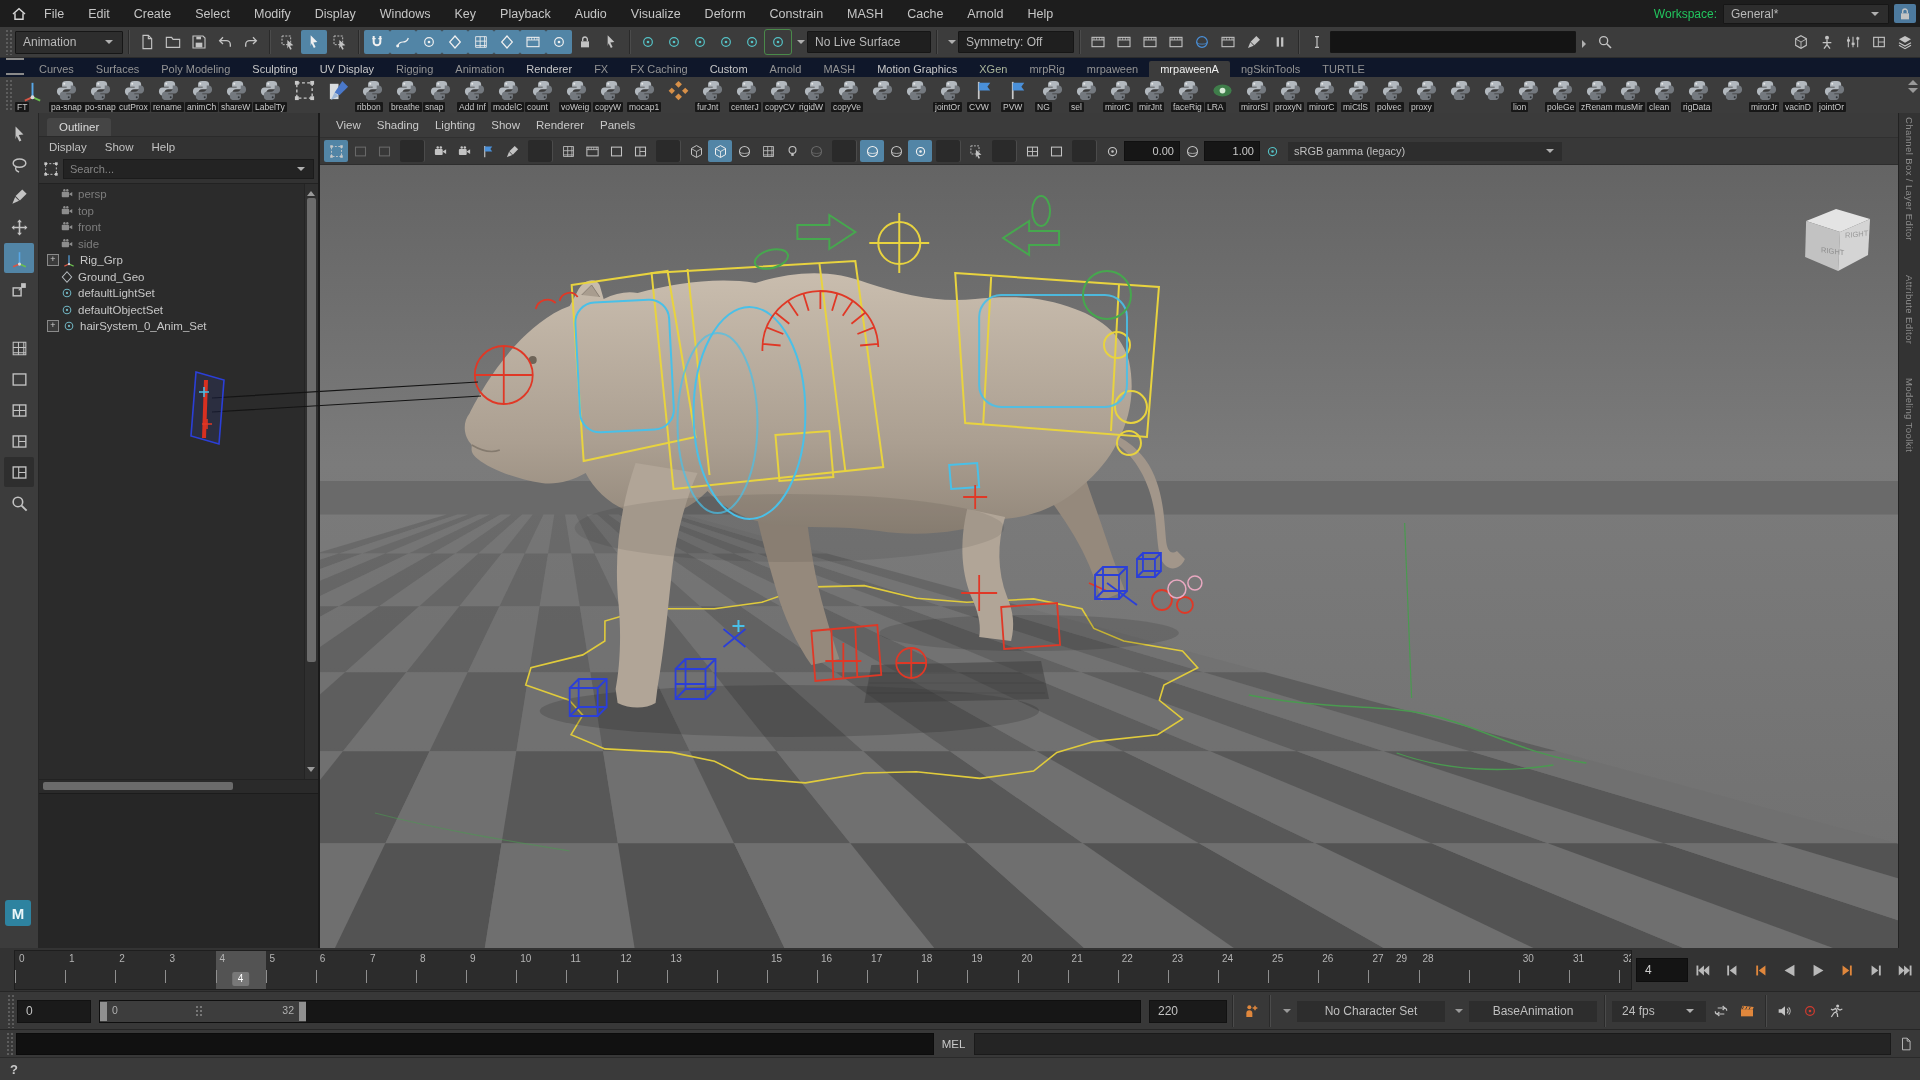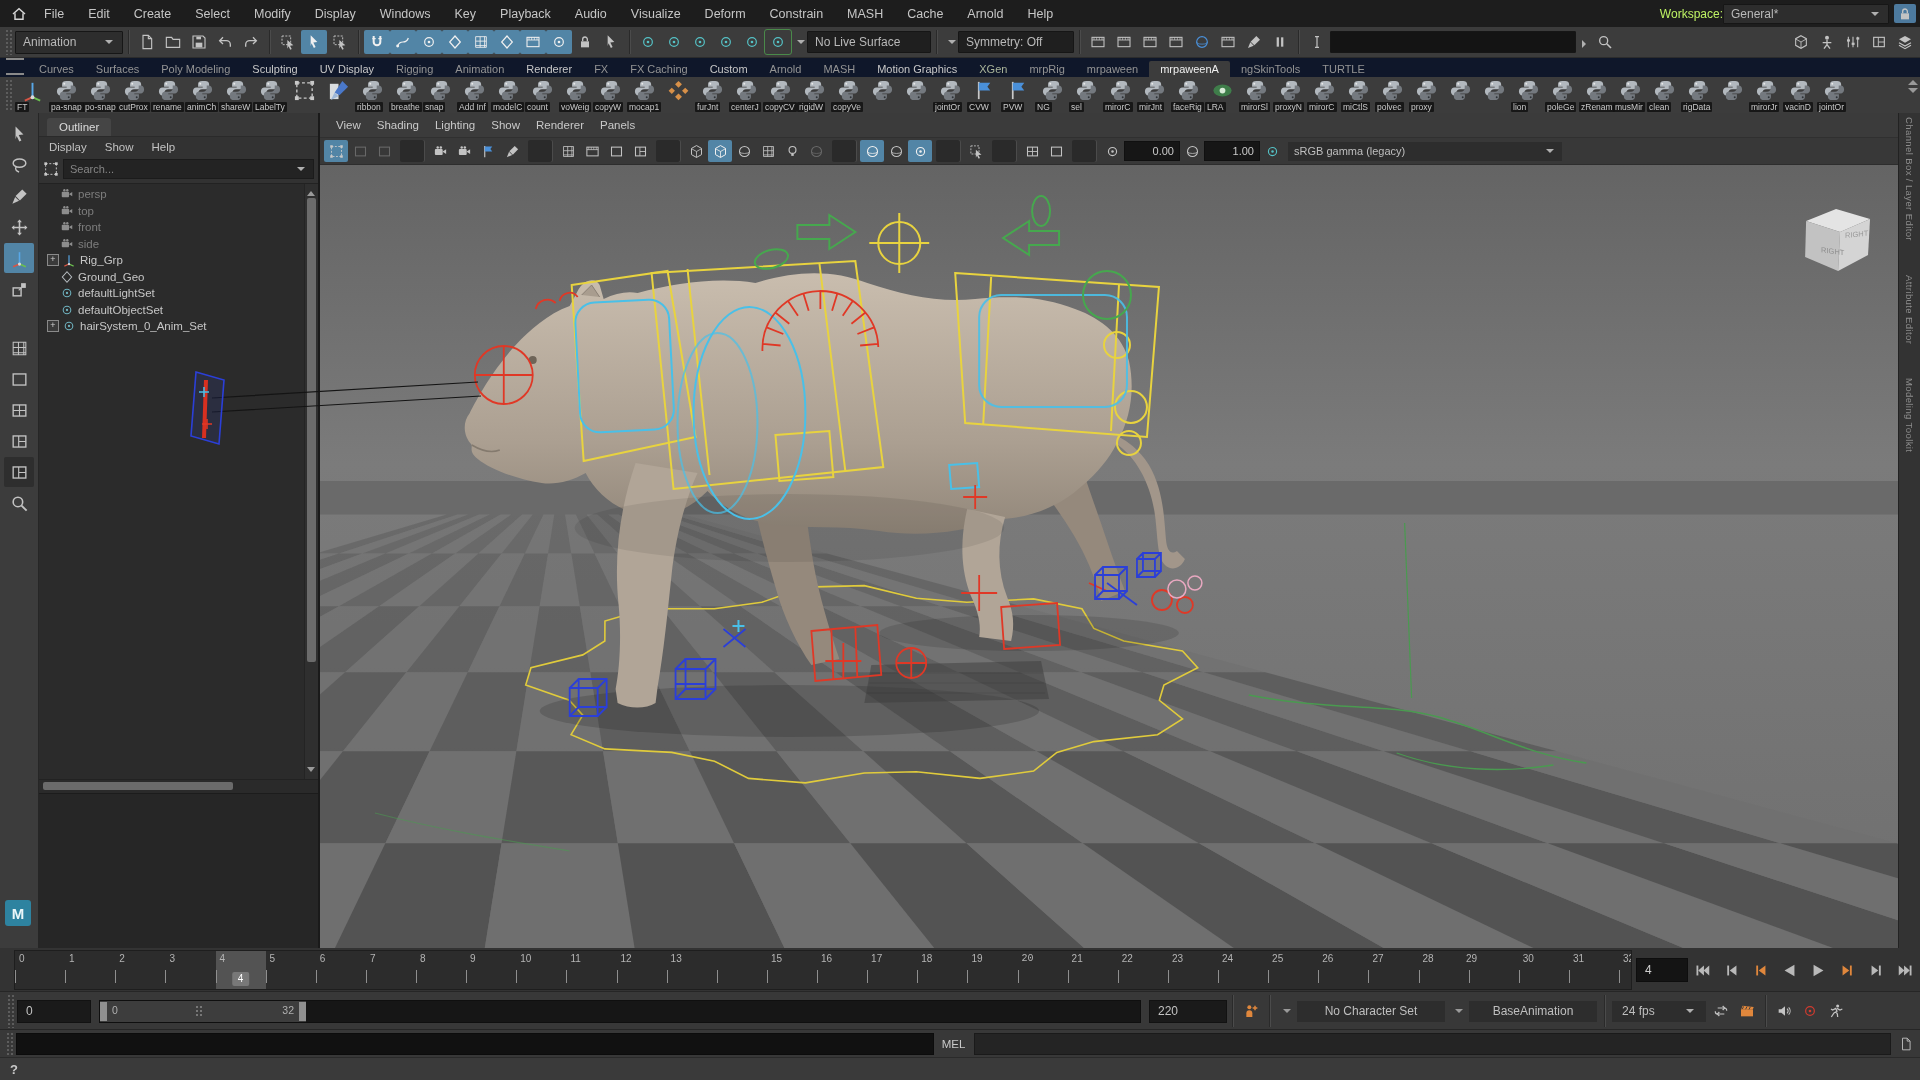--- a/index.html
+++ b/index.html
@@ -19,21 +19,21 @@
   .ibtn.orange{color:#e0873c;}
   .ibtn.rec{color:#d23b2f;}
   .ibtn.blue{color:#4a90d9;}
   .field,.drop{background:#1f1f1f;border:1px solid #161616;color:#b9b9b9;height:20px;display:flex;align-items:center;padding:0 7px;border-radius:1px;}
   .drop{background:#2d2d2d;}
   
   .menubar{height:27px;background:#1d1d1d;display:flex;align-items:center;padding-left:6px;}
   .menubar .menu-item{padding:0 12px;color:#c6c6c6;font-size:12.5px;cursor:default;}
   .menus{display:flex;align-items:flex-start;}
   .mb-right{margin-left:auto;display:flex;align-items:center;padding-right:4px;}
-  .ws-label{color:#bef264;margin-right:0;}
+  .ws-label{color:#22c55e;margin-right:6px;}
   .ws-drop{width:150px;justify-content:space-between;height:18px;}
   .lockbtn{width:22px;height:19px;margin-left:5px;background:#4d7a9e;}
   
   .statusline{height:30px;background:#3c3c3c;border-bottom:1px solid #2c2c2c;display:flex;align-items:center;padding:0 2px;}
   .mode-drop{width:92px;justify-content:space-between;height:21px;}
   .sl-input{width:230px;background:#141414;}
   .sl-right{margin-left:auto;display:flex;align-items:center;}
   
   .shelf-tabs{height:19px;background:#0f172a;display:flex;align-items:flex-end;padding-left:2px;position:relative;}
   .tab{padding:2px 11px;font-size:11px;color:#949494;cursor:default;}
@@ -1616,39 +1616,39 @@
       <div class="tnum" style="left: 755.9px;">15</div>
       <div class="tick" style="left: 802px;"></div>
       <div class="tnum" style="left: 806px;">16</div>
       <div class="tick" style="left: 852.1px;"></div>
       <div class="tnum" style="left: 856.1px;">17</div>
       <div class="tick" style="left: 902.3px;"></div>
       <div class="tnum" style="left: 906.3px;">18</div>
       <div class="tick" style="left: 952.4px;"></div>
       <div class="tnum" style="left: 956.4px;">19</div>
       <div class="tick" style="left: 1002.5px;"></div>
-      <div class="tnum" style="left: 1006.5px; font-family: Liberation Mono, monospace;">20</div>
+      <div class="tnum" style="left: 1006.5px;">20</div>
       <div class="tick" style="left: 1052.6px;"></div>
       <div class="tnum" style="left: 1056.6px;">21</div>
       <div class="tick" style="left: 1102.8px;"></div>
       <div class="tnum" style="left: 1106.8px;">22</div>
       <div class="tick" style="left: 1152.9px;"></div>
       <div class="tnum" style="left: 1156.9px;">23</div>
       <div class="tick" style="left: 1203px;"></div>
       <div class="tnum" style="left: 1207px;">24</div>
       <div class="tick" style="left: 1253.1px;"></div>
       <div class="tnum" style="left: 1257.1px;">25</div>
       <div class="tick" style="left: 1303.3px;"></div>
       <div class="tnum" style="left: 1307.3px;">26</div>
       <div class="tick" style="left: 1353.4px;"></div>
       <div class="tnum" style="left: 1357.4px;">27</div>
       <div class="tick" style="left: 1403.5px;"></div>
       <div class="tnum" style="left: 1407.5px;">28</div>
       <div class="tick" style="left: 1453.6px;"></div>
-      <div class="tnum" style="left: 1451px;">29</div>
+      <div class="tnum" style="left: 1381px;">29</div>
       <div class="tick" style="left: 1503.8px;"></div>
       <div class="tnum" style="left: 1507.8px;">30</div>
       <div class="tick" style="left: 1553.9px;"></div>
       <div class="tnum" style="left: 1557.9px;">31</div>
       <div class="tick" style="left: 1604px;"></div>
       <div class="tnum" style="left: 1608px;">32</div>
       <div class="cur-chip" style="left: 225.562px;">4</div>
     </div>
   <div class="tl-right">
     <div class="framefield">

